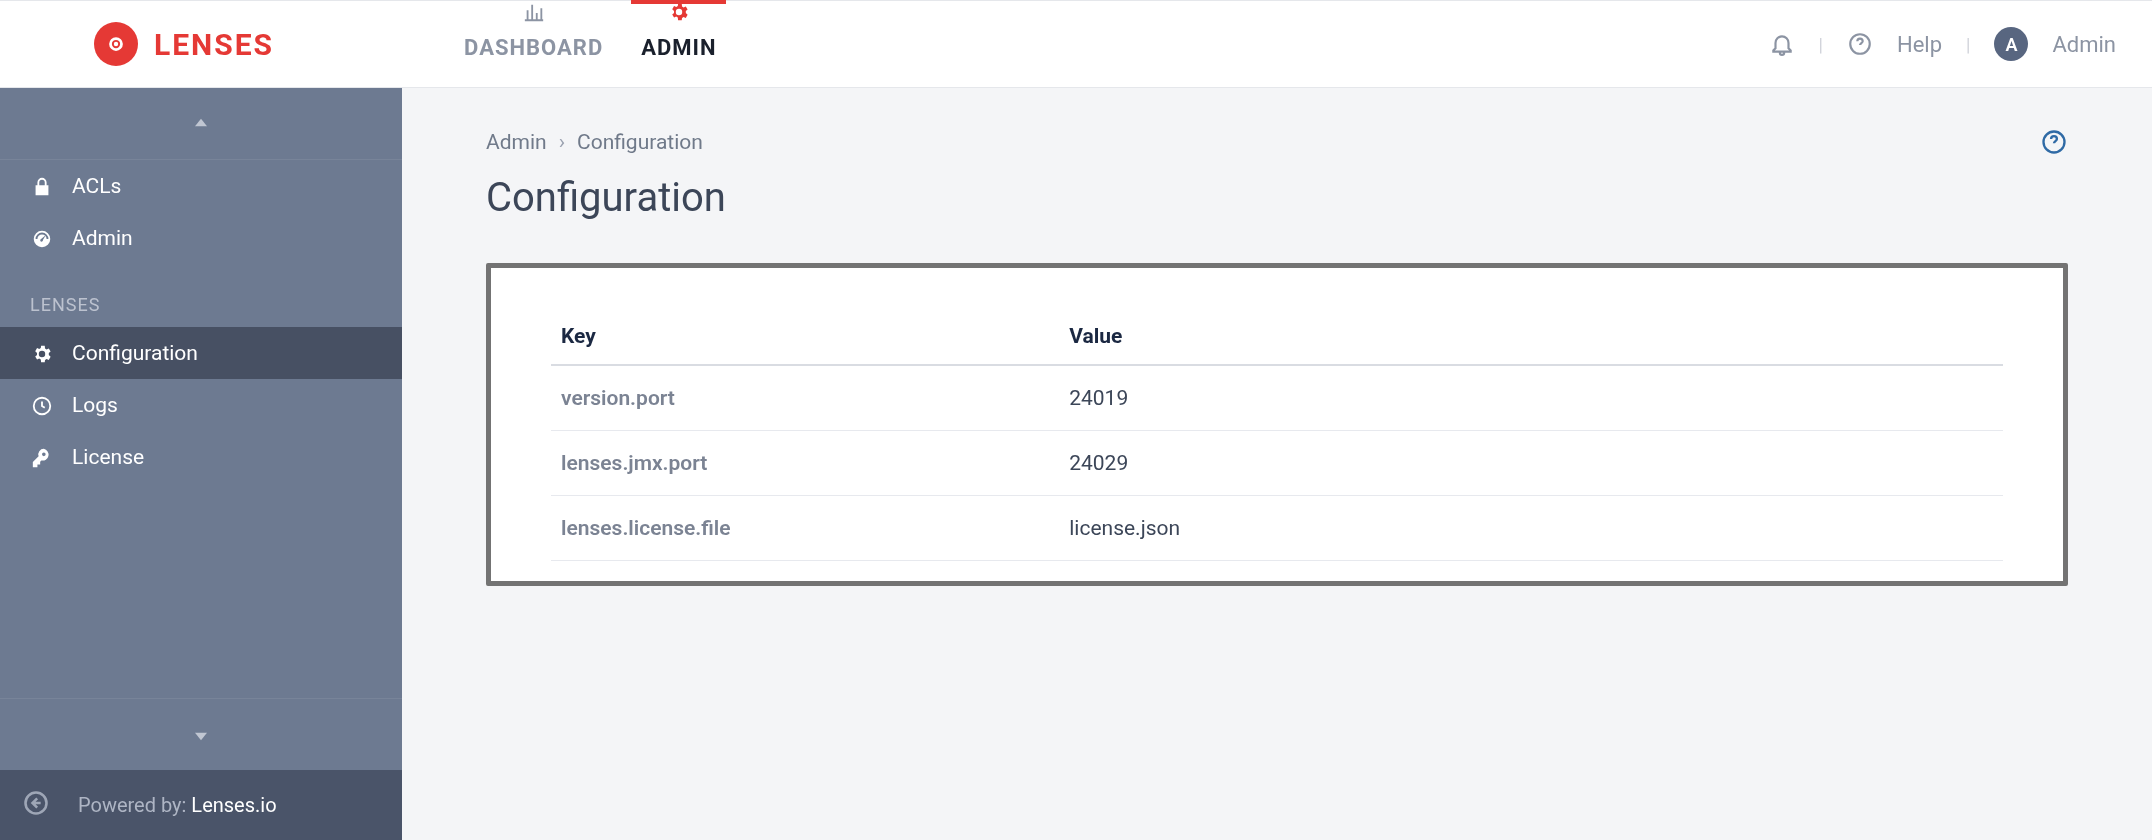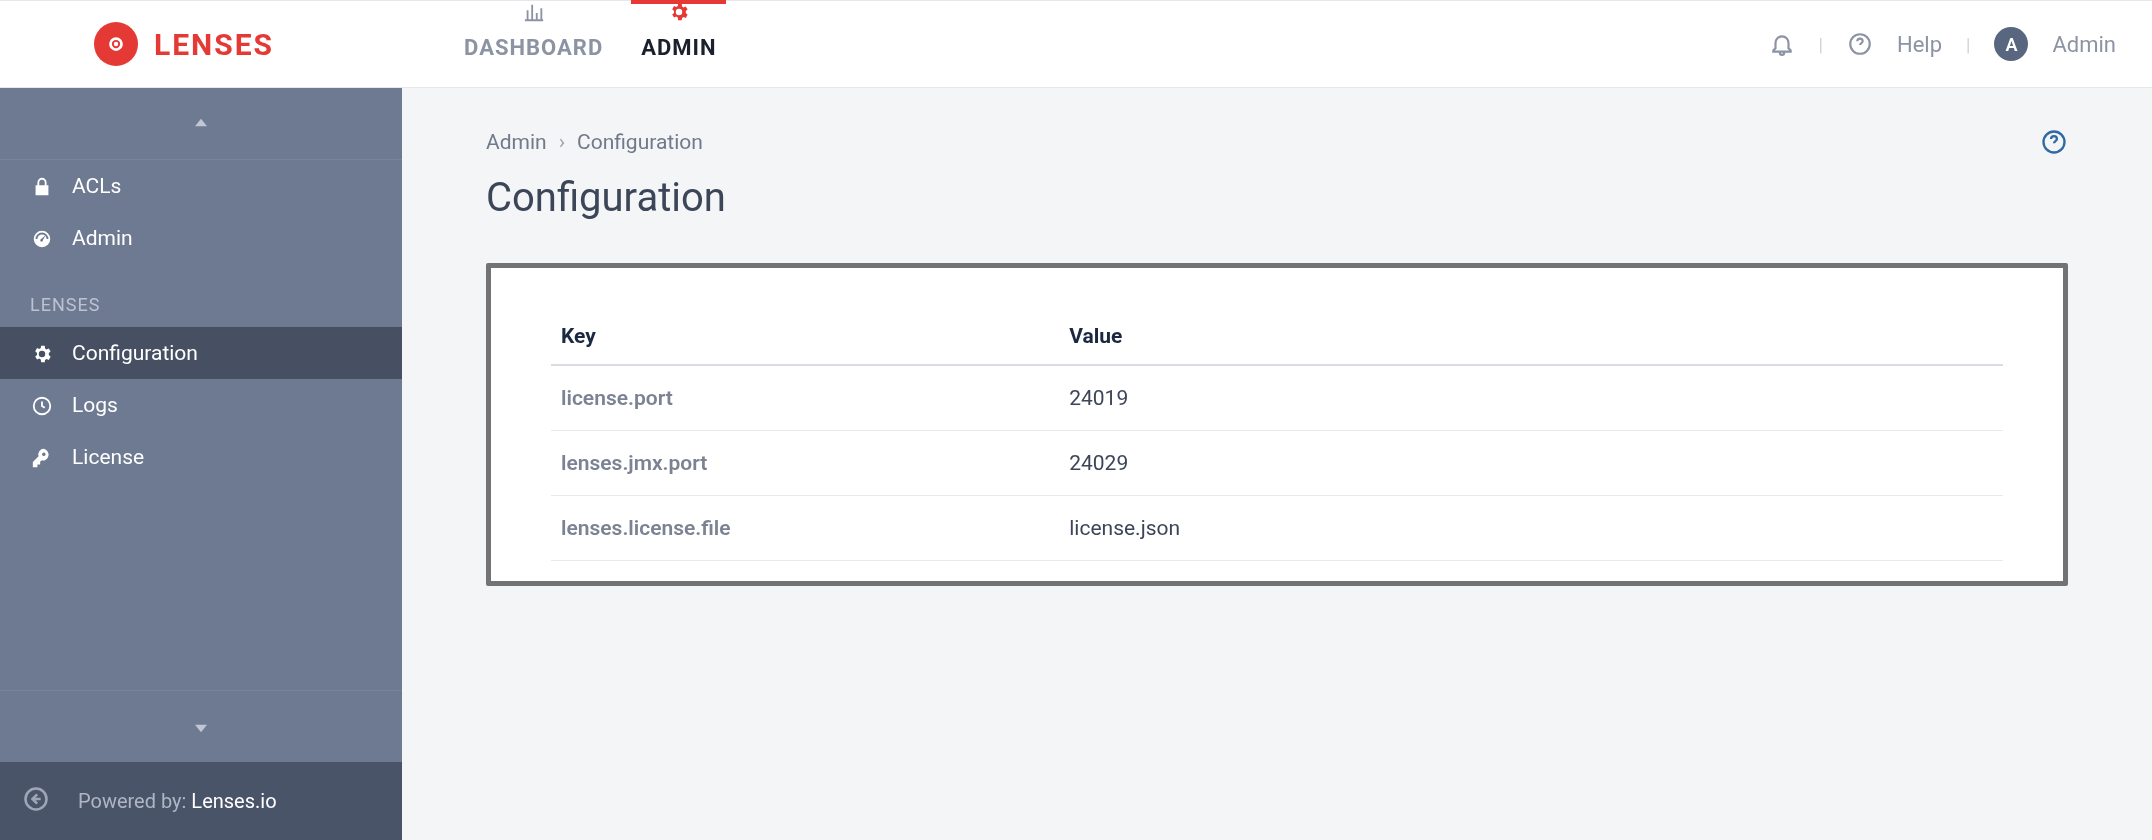--- a/index.html
+++ b/index.html
@@ -141,21 +141,21 @@
 .sidebar-expand {
   margin-top: auto;
   height: 72px;
   border-top: 1px solid rgba(255,255,255,0.08);
   display: flex; align-items: center; justify-content: center;
   cursor: pointer;
 }
 .sidebar-expand svg { width: 18px; height: 18px; fill: #c0c6d2; }
 .sidebar-footer {
   background: #4a5469;
-  height: 78px;
+  height: 70px;
   display: flex;
   align-items: center;
   gap: 28px;
   padding: 0 22px;
   color: #c0c6d2;
   font-size: 20px;
 }
 .sidebar-footer svg { width: 28px; height: 28px; fill: none; stroke: #9ea6b6; stroke-width: 2.2; }
 .sidebar-footer .powered { color: #aeb5c4; }
 .sidebar-footer .powered-link { color: #fff; }
@@ -365,21 +365,21 @@
     <div class="card">
       <table class="cfg">
         <thead>
           <tr>
             <th style="width:35%">Key</th>
             <th>Value</th>
           </tr>
         </thead>
         <tbody id="cfg-body">
             <tr>
-              <td class="key">license.port</td>
+              <td class="key">version.port</td>
               <td class="val">24019</td>
             </tr>
             <tr>
               <td class="key">lenses.jmx.port</td>
               <td class="val">24029</td>
             </tr>
             <tr>
               <td class="key">lenses.license.file</td>
               <td class="val">license.json</td>
             </tr>

